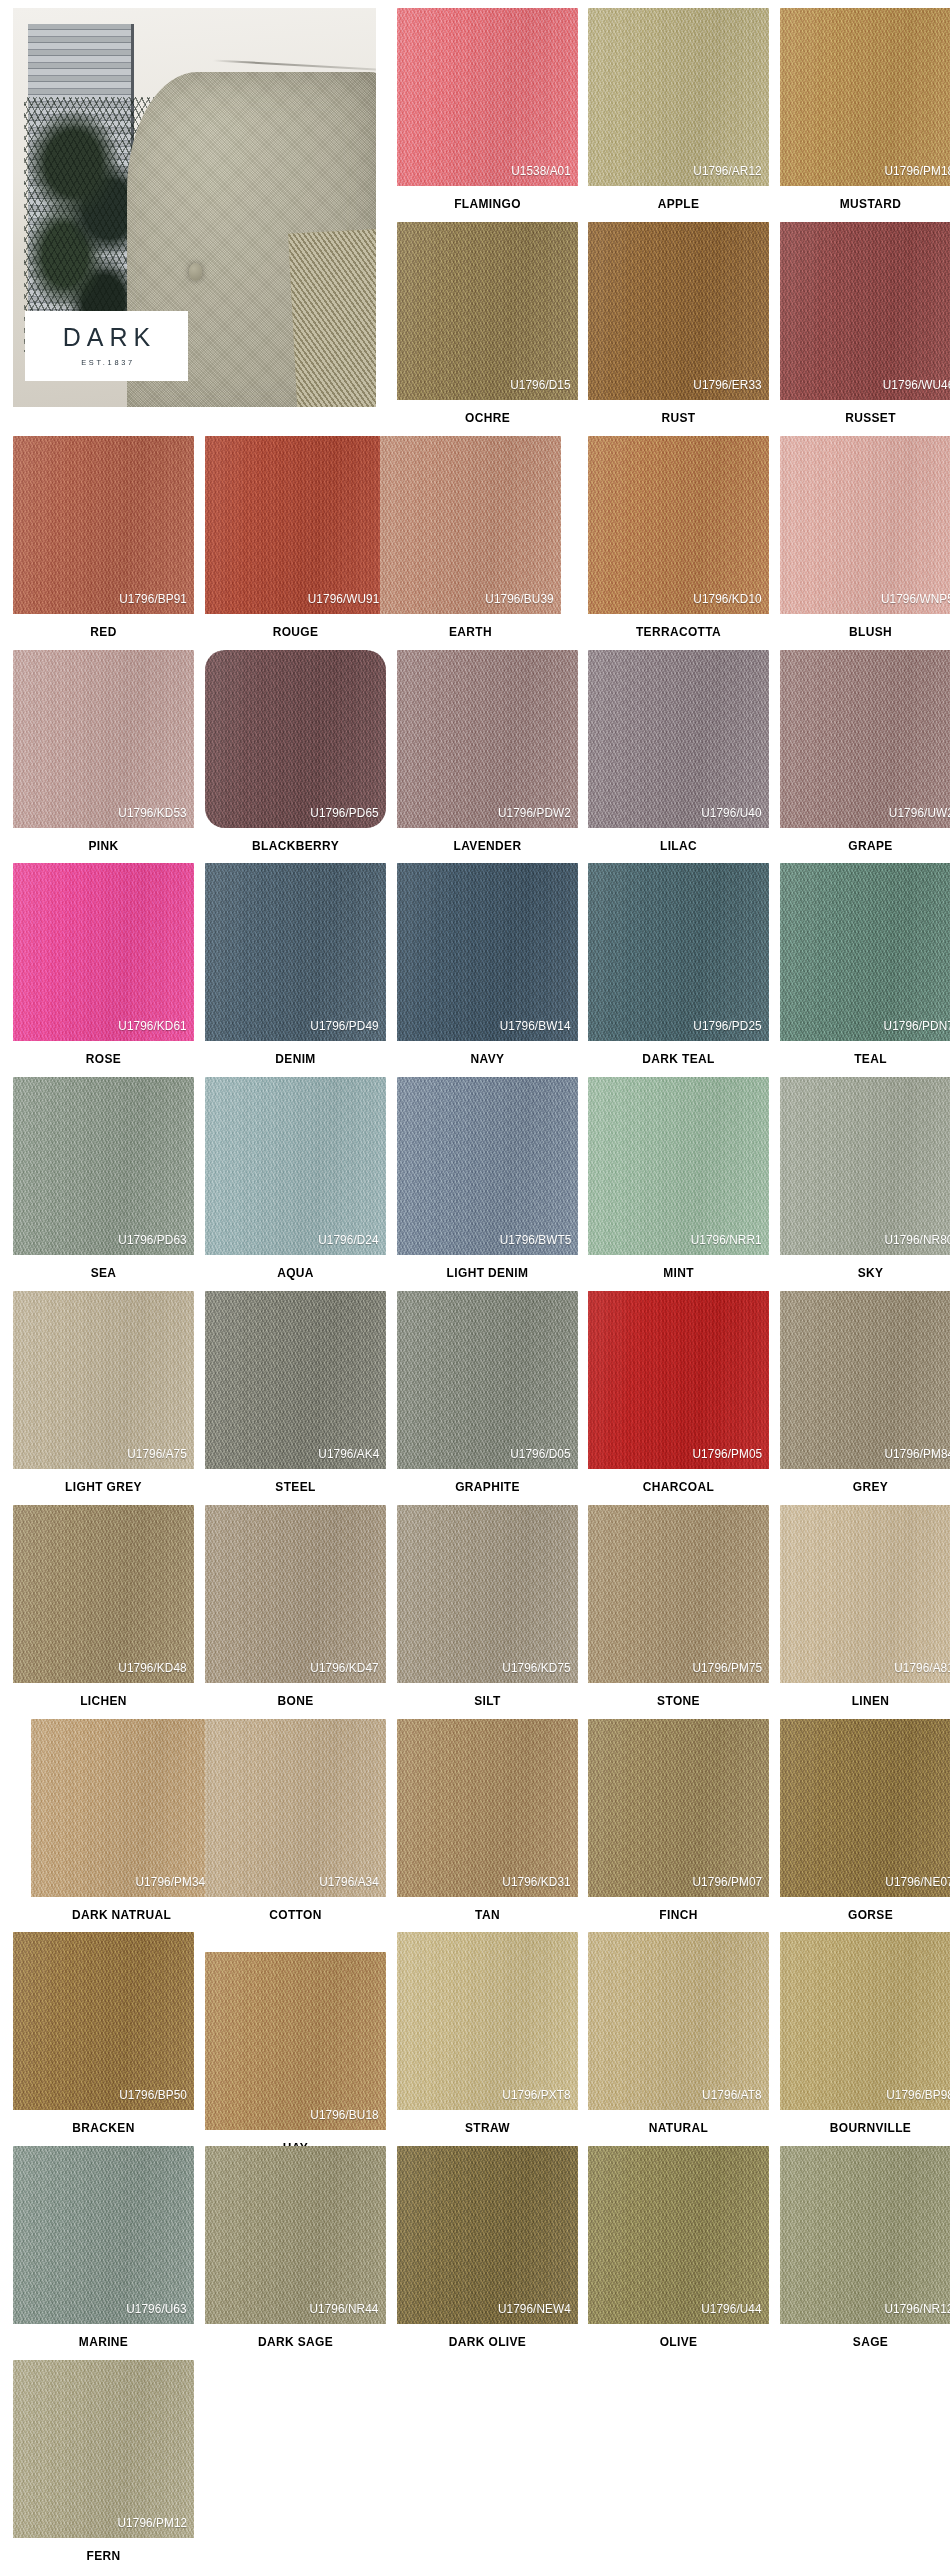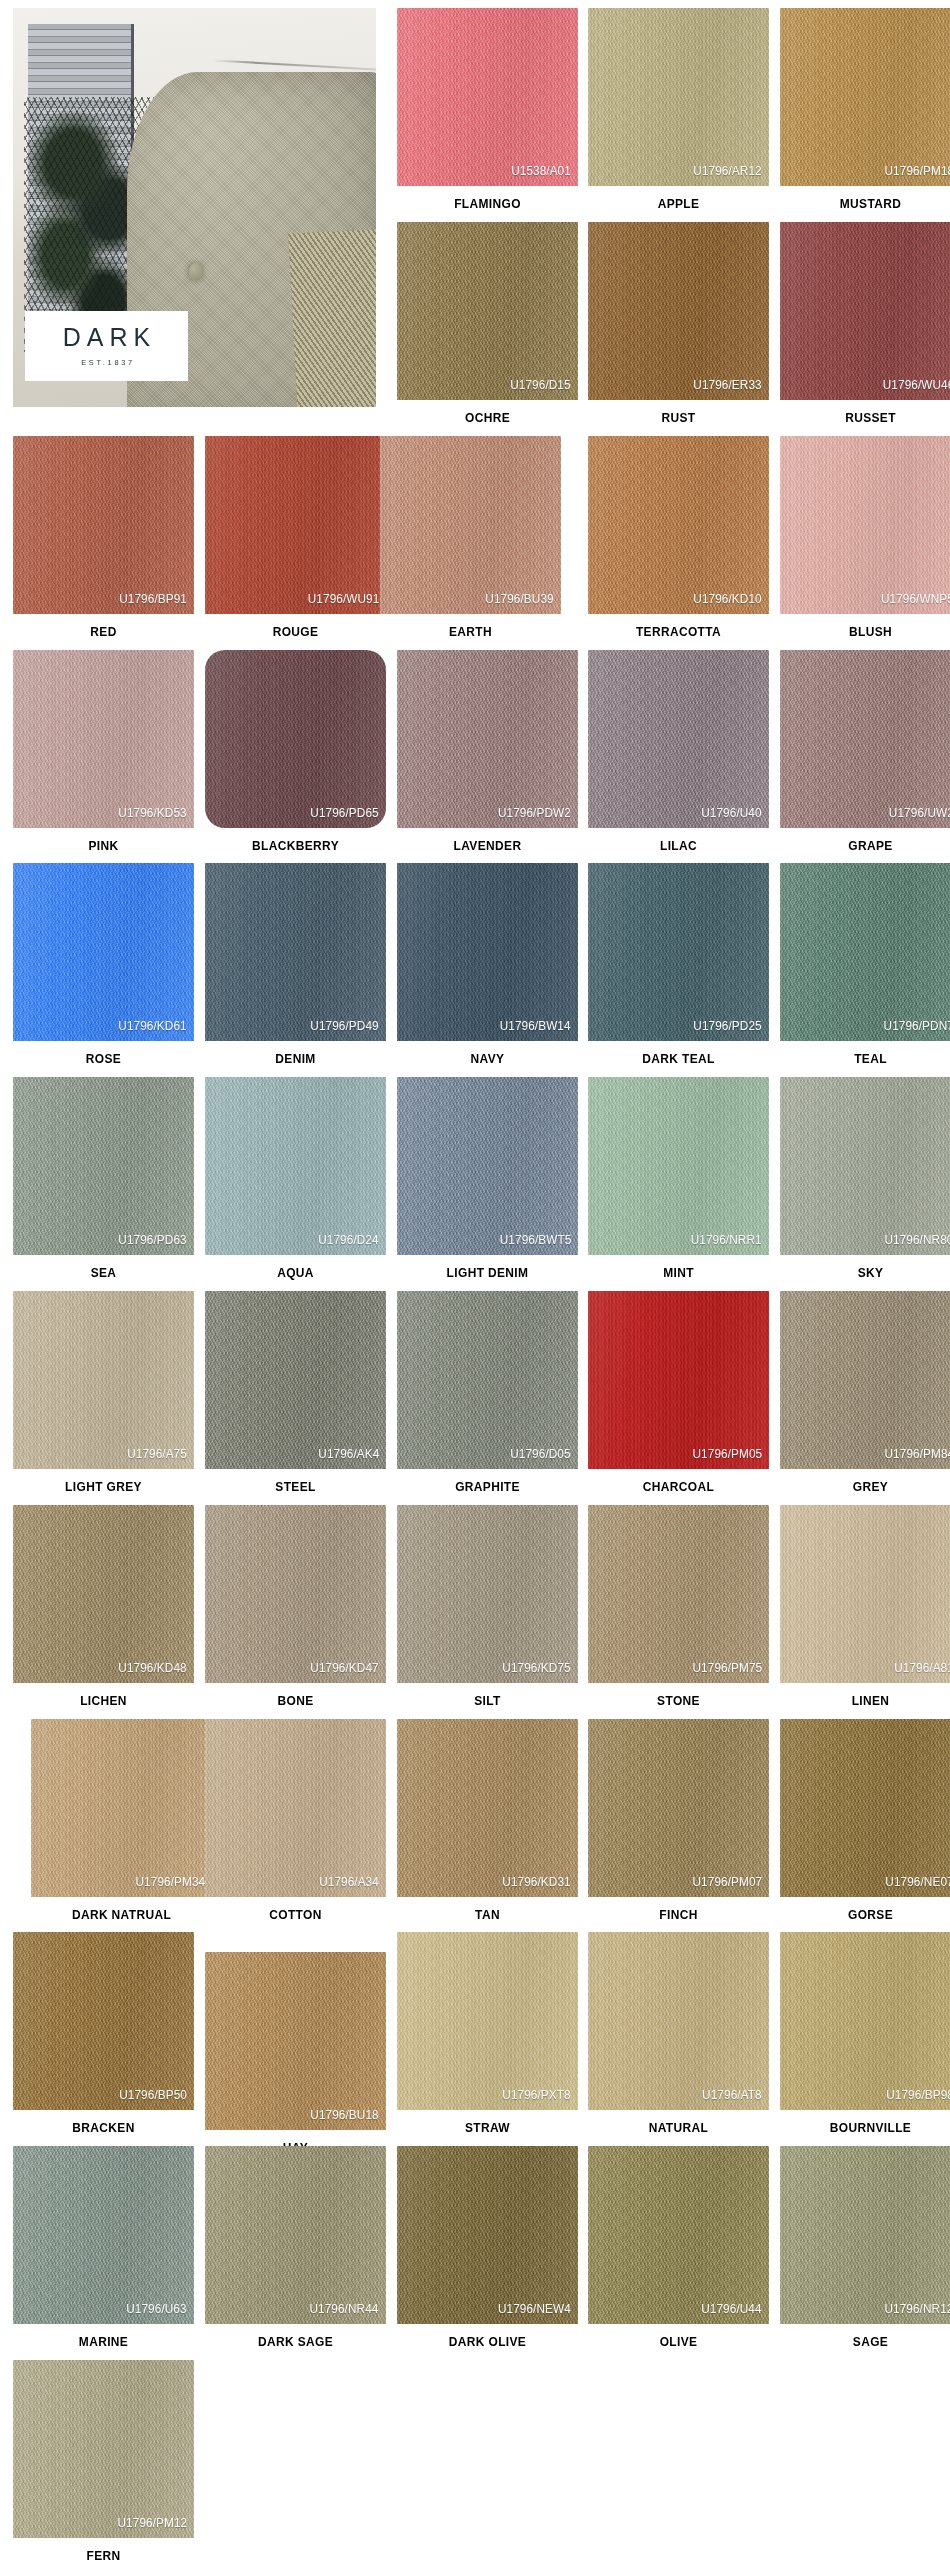--- a/index.html
+++ b/index.html
@@ -371,21 +371,21 @@
             <div class="weave"></div>
             <div class="weave2"></div>
             <div class="sheen"></div>
             <div class="code">U1796/UW2</div>
           </div>
           <div class="name">GRAPE</div>
         </div>
       </div>
       <div class="row" style="top: 863px;">
         <div class="cell" style="left: 13px;">
-          <div class="swatch" style="background: #3b82f6;">
+          <div class="swatch" style="background: #ec4899;">
             <div class="weave"></div>
             <div class="weave2"></div>
             <div class="sheen"></div>
             <div class="code">U1796/KD61</div>
           </div>
           <div class="name">ROSE</div>
         </div>
         <div class="cell" style="left: 205px;">
           <div class="swatch" style="background: rgb(74, 94, 108);">
             <div class="weave"></div>

